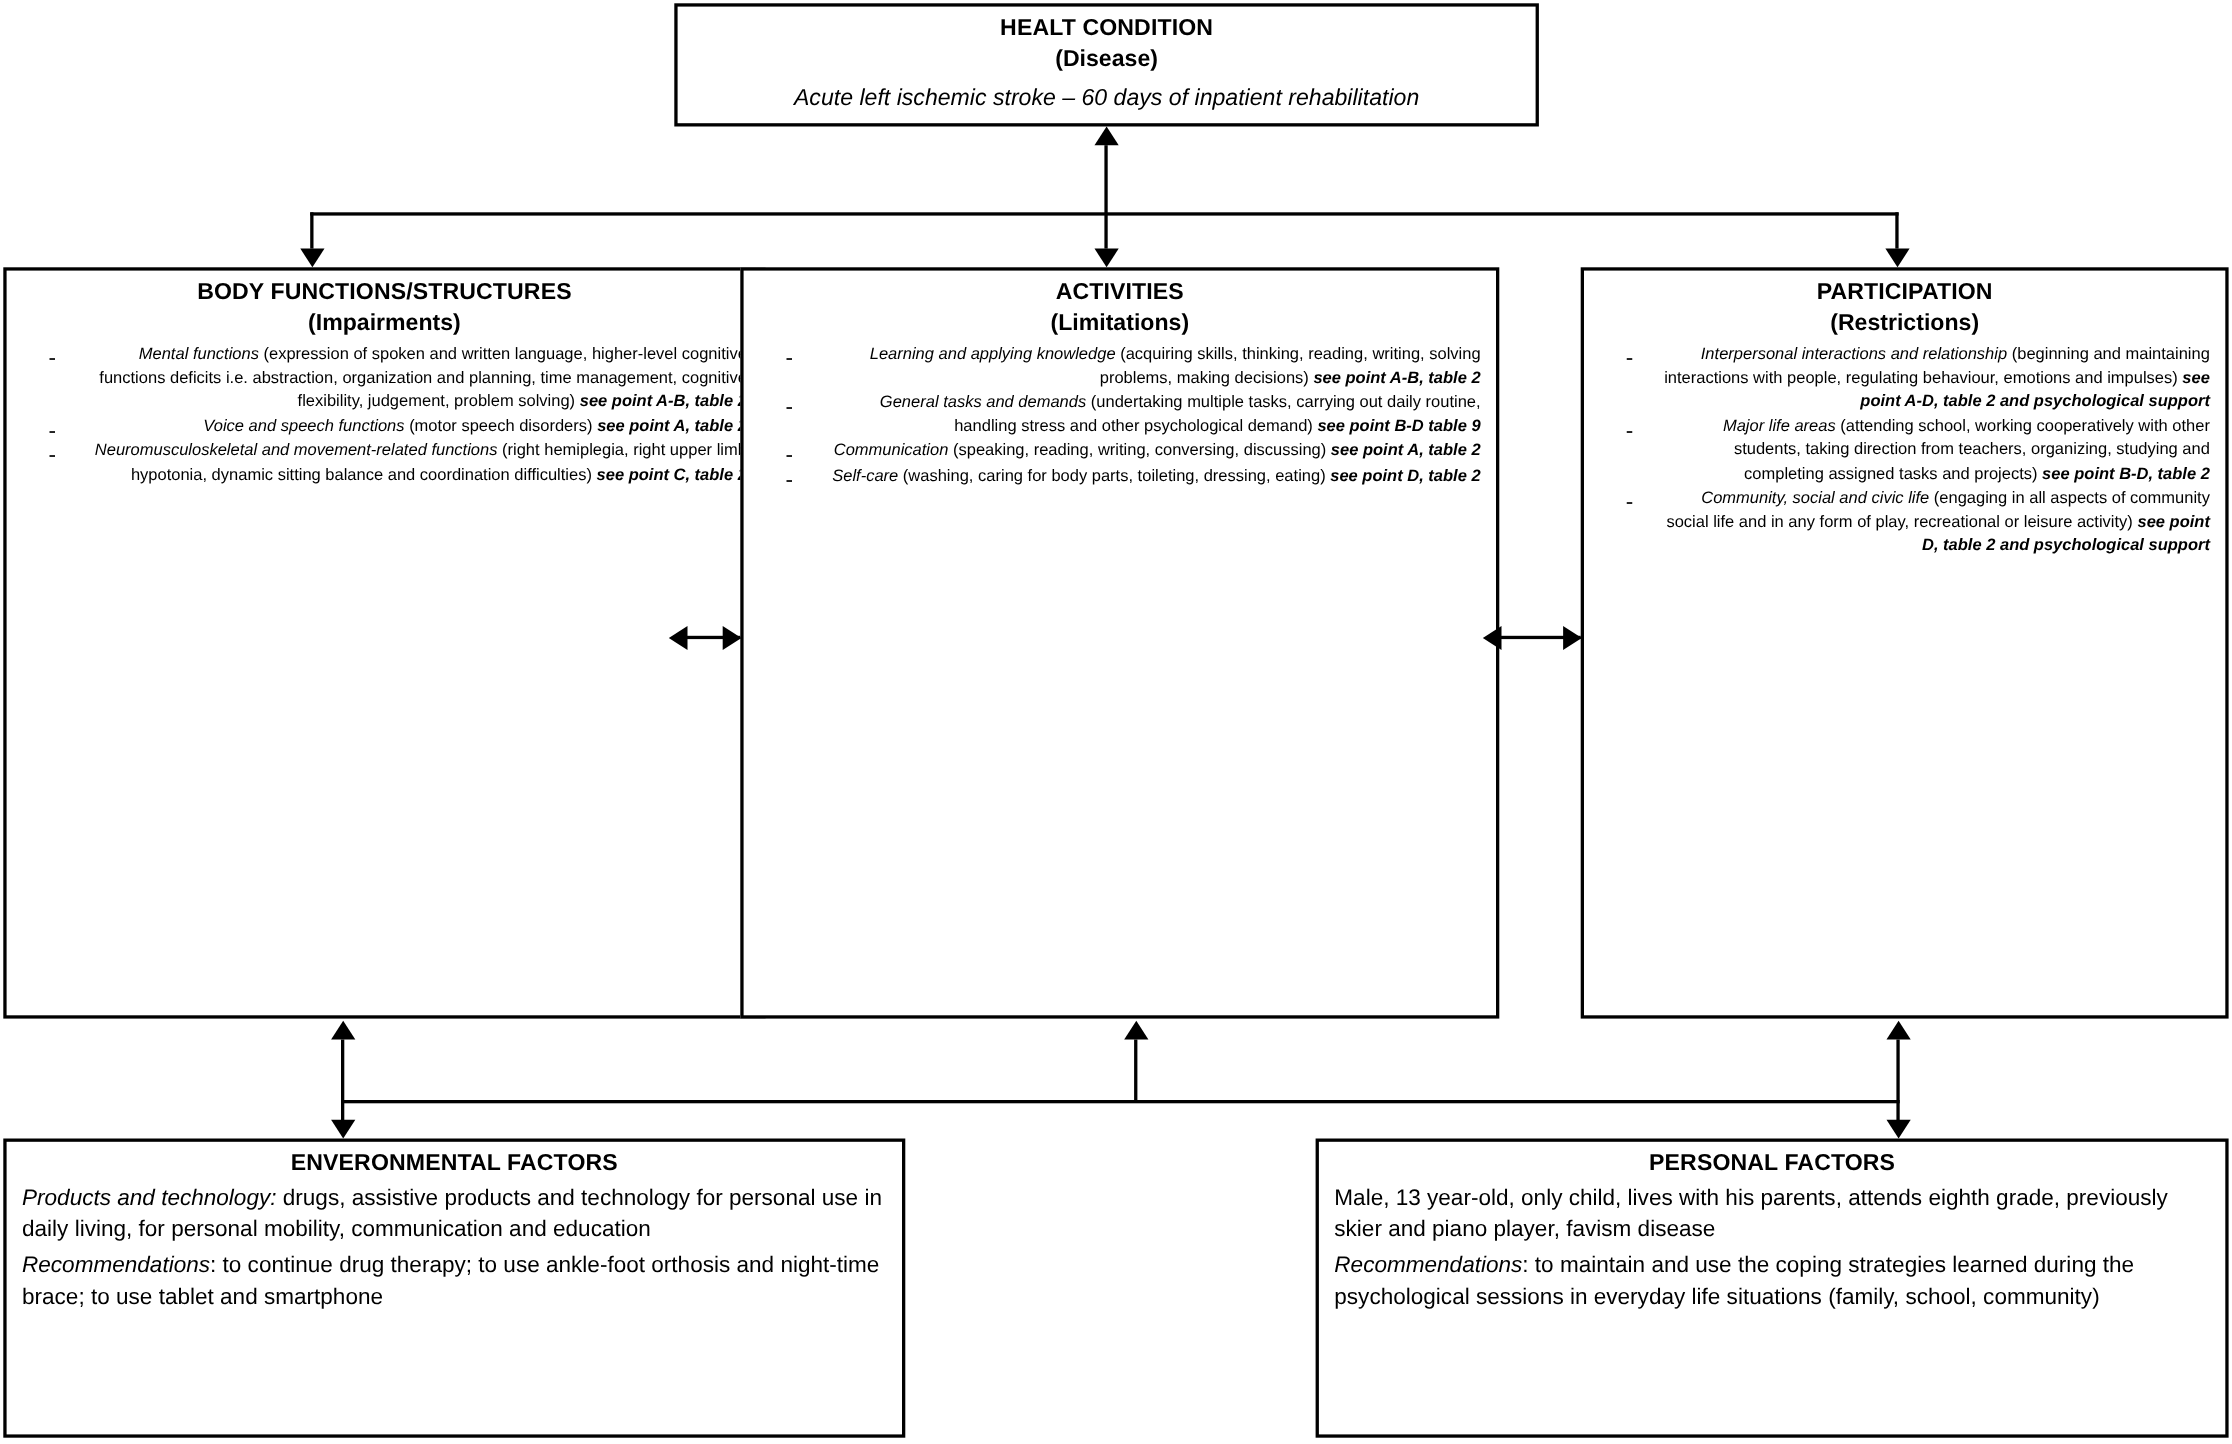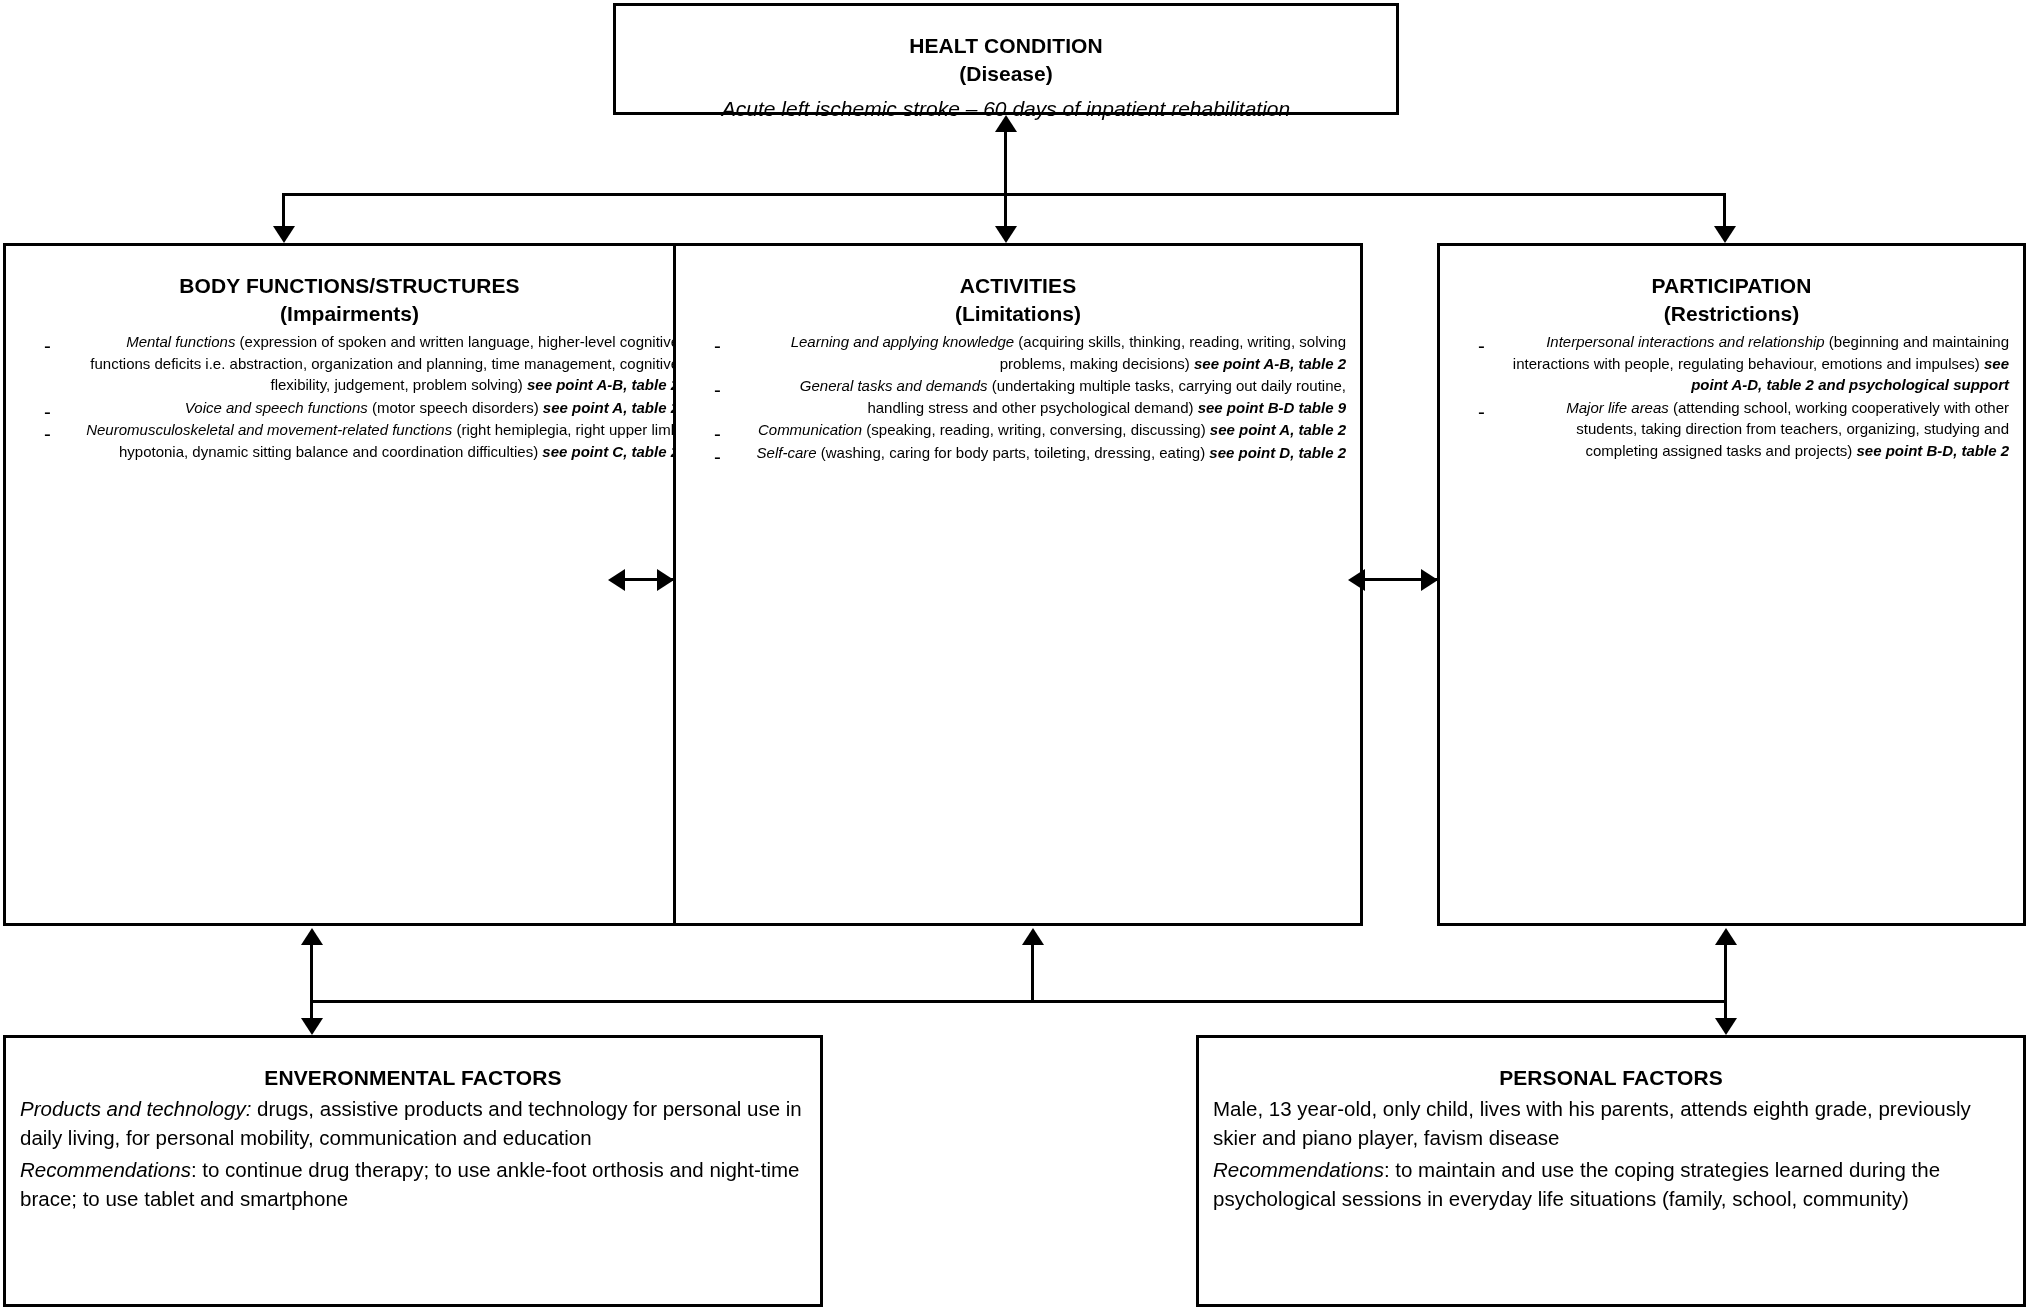--- a/index.html
+++ b/index.html
@@ -13,21 +13,21 @@
     color: #000000;
     position: relative;
     overflow: hidden;
   }
   .canvas { position: absolute; inset: 0; }
 
   .box {
     position: absolute;
     border: 3px solid #000;
     background: #fff;
-    padding: 26px 14px 10px 14px;
+    padding: 6px 14px 10px 14px;
   }
   .box-title {
     text-align: center;
     font-weight: bold;
     font-size: 21px;
     line-height: 1.32;
     letter-spacing: .1px;
   }
   .box-sub {
     text-align: center;
@@ -150,20 +150,23 @@
   <div class="box" id="participation-box">
     <div class="box-title">PARTICIPATION</div>
     <div class="box-sub">(Restrictions)</div>
     <ul class="bullets">
       <li>
         <span class="it">Interpersonal interactions and relationship</span><span> (beginning and maintaining interactions with people, regulating behaviour, emotions and impulses) </span><span class="bi">see point A-D, table 2 and psychological support</span>
       </li>
       <li>
         <span class="it">Major life areas</span><span> (attending school, working cooperatively with other students, taking direction from teachers, organizing, studying and completing assigned tasks and projects) </span><span class="bi">see point B-D, table 2</span>
       </li>
+      <li>
+        <span class="it">Community, social and civic life</span><span> (engaging in all aspects of community social life and in any form of play, recreational or leisure activity) </span><span class="bi">see point D, table 2 and psychological support</span>
+      </li>
     </ul>
   </div>
 
   <div class="box" id="environmental-box">
     <div class="box-title">ENVERONMENTAL FACTORS</div>
     <div class="para">
       <span class="it">Products and technology:</span><span> drugs, assistive products and technology for personal use in daily living, for personal mobility, communication and education</span>
     </div>
     <div class="para">
       <span class="it">Recommendations</span><span>: to continue drug therapy; to use ankle-foot orthosis and night-time brace; to use tablet and smartphone</span>

